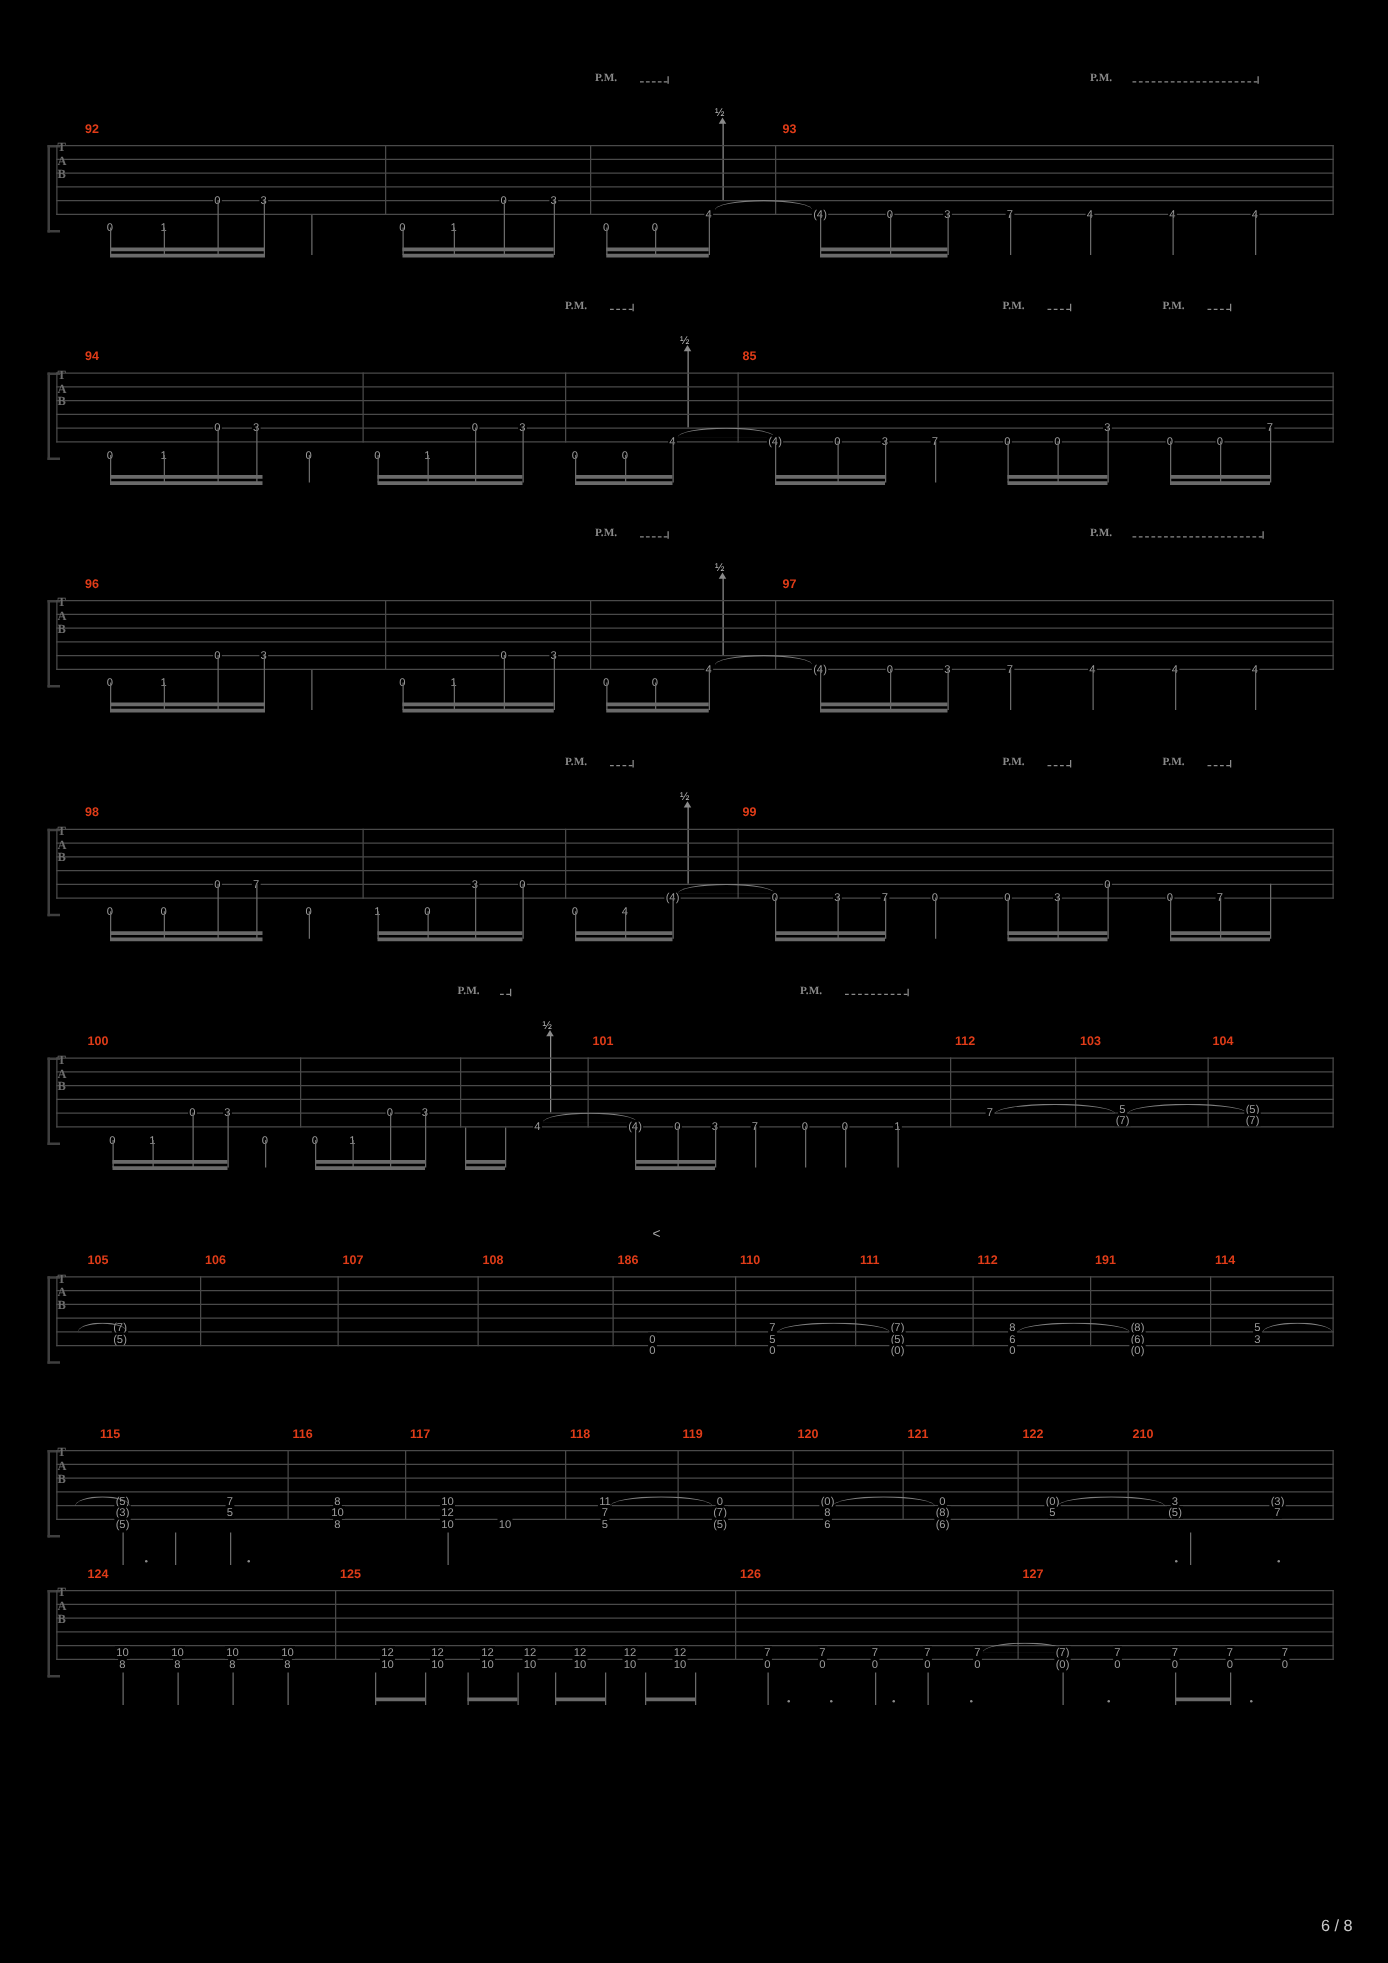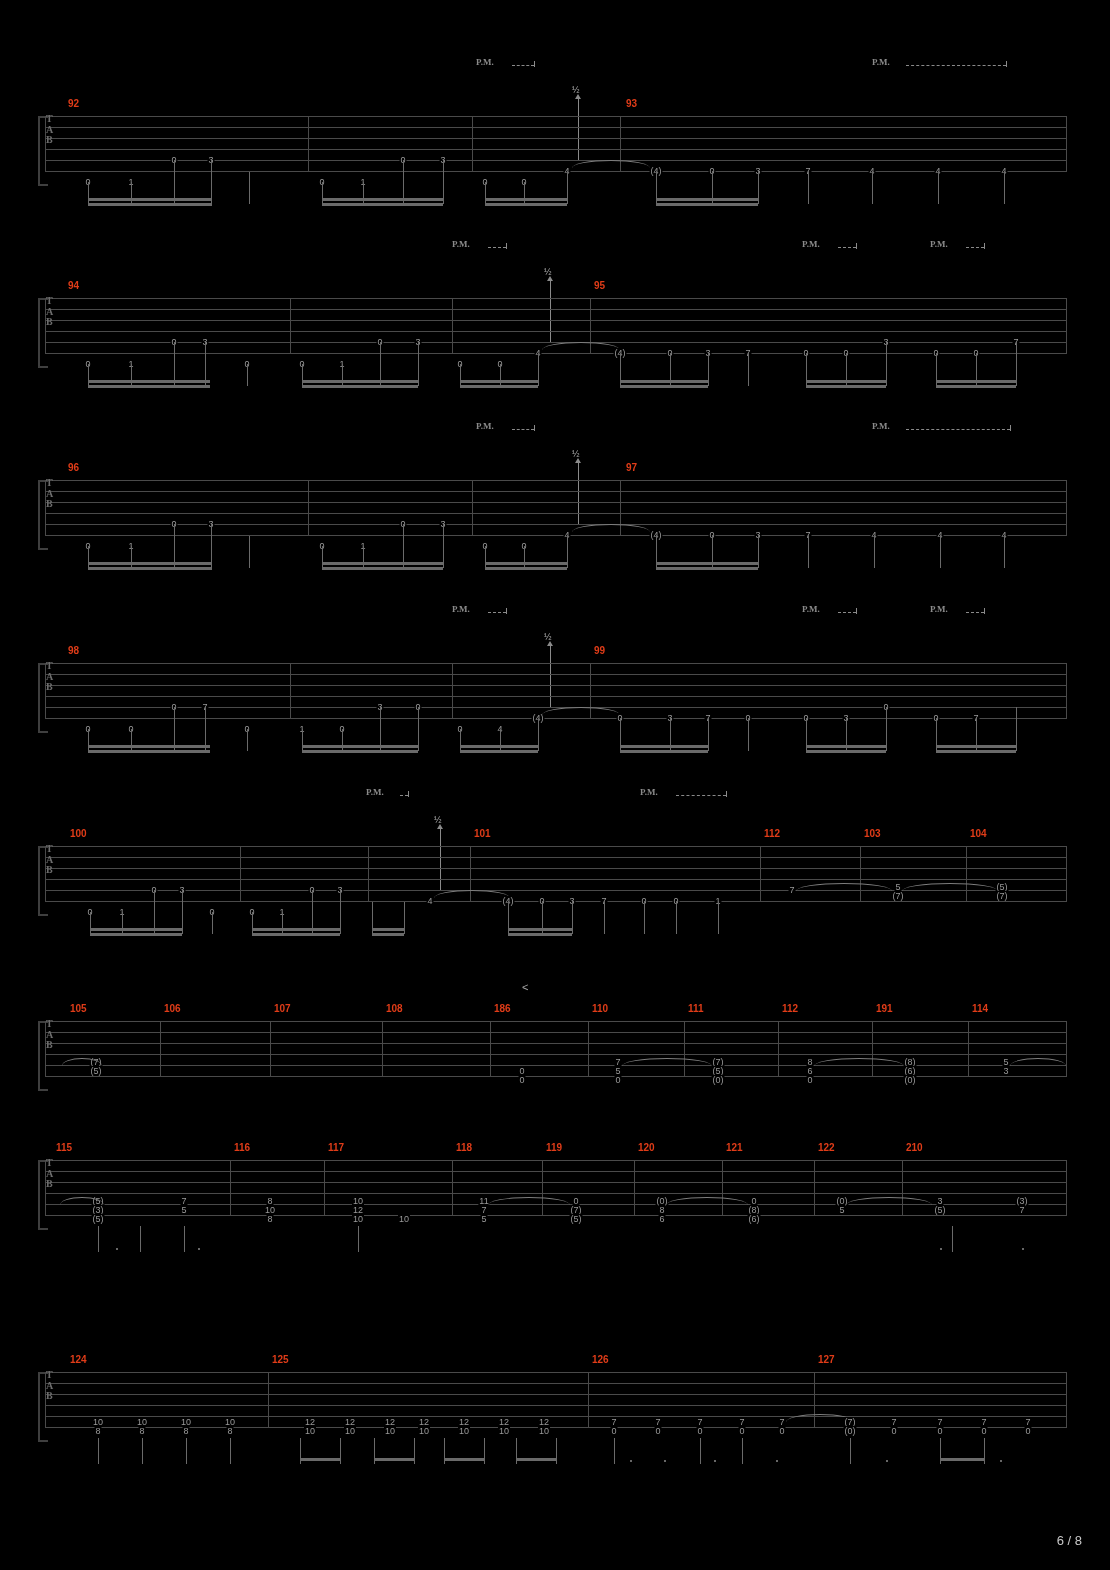--- a/index.html
+++ b/index.html
@@ -117,21 +117,21 @@
     <div class="beam" style="left:656px;top:105px;width:102px;"></div>
 
     <div class="stem" style="left:808px;top:73px;height:33px;"></div>
     <div class="stem" style="left:872px;top:73px;height:33px;"></div>
     <div class="stem" style="left:938px;top:73px;height:33px;"></div>
     <div class="stem" style="left:1004px;top:73px;height:33px;"></div>
   </div>
 
   <div class="system" style="top:280px;height:115px;">
     <div class="barnum" style="left:68px;top:0px;">94</div>
-    <div class="barnum" style="left:594px;top:0px;">95</div>
+    <div class="barnum" style="left:594px;top:0px;">85</div>
 
     <div class="pm" style="left:452px;top:-41px;">P.M.</div>
     <div class="pmline" style="left:488px;top:-33px;width:18px;"></div>
     <div class="pmend" style="left:506px;top:-37px;"></div>
     <div class="pm" style="left:802px;top:-41px;">P.M.</div>
     <div class="pmline" style="left:838px;top:-33px;width:18px;"></div>
     <div class="pmend" style="left:856px;top:-37px;"></div>
     <div class="pm" style="left:930px;top:-41px;">P.M.</div>
     <div class="pmline" style="left:966px;top:-33px;width:18px;"></div>
     <div class="pmend" style="left:984px;top:-37px;"></div>
@@ -540,21 +540,21 @@
     <div class="note" style="left:910px;top:59px;">(8)</div>
     <div class="note" style="left:910px;top:68px;">(6)</div>
     <div class="note" style="left:910px;top:77px;">(0)</div>
 
     <div class="note" style="left:1006px;top:59px;">5</div>
     <div class="note" style="left:1006px;top:68px;">3</div>
     <div class="tie" style="left:1010px;top:55px;width:56px;"></div>
   </div>
 
   <div class="system" style="top:1142px;height:120px;">
-    <div class="barnum" style="left:56px;top:0px;text-align:center;">115</div>
+    <div class="barnum" style="left:80px;top:0px;text-align:center;">115</div>
     <div class="barnum" style="left:234px;top:0px;">116</div>
     <div class="barnum" style="left:328px;top:0px;">117</div>
     <div class="barnum" style="left:456px;top:0px;">118</div>
     <div class="barnum" style="left:546px;top:0px;">119</div>
     <div class="barnum" style="left:638px;top:0px;">120</div>
     <div class="barnum" style="left:726px;top:0px;">121</div>
     <div class="barnum" style="left:818px;top:0px;">122</div>
     <div class="barnum" style="left:906px;top:0px;">210</div>
 
     <div class="bracket" style="top:18px;height:66px;"></div>
@@ -622,21 +622,21 @@
     <div class="stem" style="left:140px;top:84px;height:26px;"></div>
     <div class="stem" style="left:184px;top:84px;height:26px;"></div>
     <div class="dot" style="left:116px;top:106px;"></div>
     <div class="dot" style="left:198px;top:106px;"></div>
     <div class="stem" style="left:358px;top:84px;height:26px;"></div>
     <div class="dot" style="left:940px;top:106px;"></div>
     <div class="stem" style="left:952px;top:84px;height:26px;"></div>
     <div class="dot" style="left:1022px;top:106px;"></div>
   </div>
 
-  <div class="system" style="top:1354px;height:120px;padding-left:20px;">
+  <div class="system" style="top:1254px;height:120px;padding-left:20px;">
     <div class="barnum" style="left:70px;top:0px;">124</div>
     <div class="barnum" style="left:272px;top:0px;">125</div>
     <div class="barnum" style="left:592px;top:0px;">126</div>
     <div class="barnum" style="left:818px;top:0px;">127</div>
 
     <div class="bracket" style="top:18px;height:66px;"></div>
     <div class="staff" style="top:18px;">
       <div class="ln"></div>
         <div class="ln"></div>
         <div class="ln"></div>

